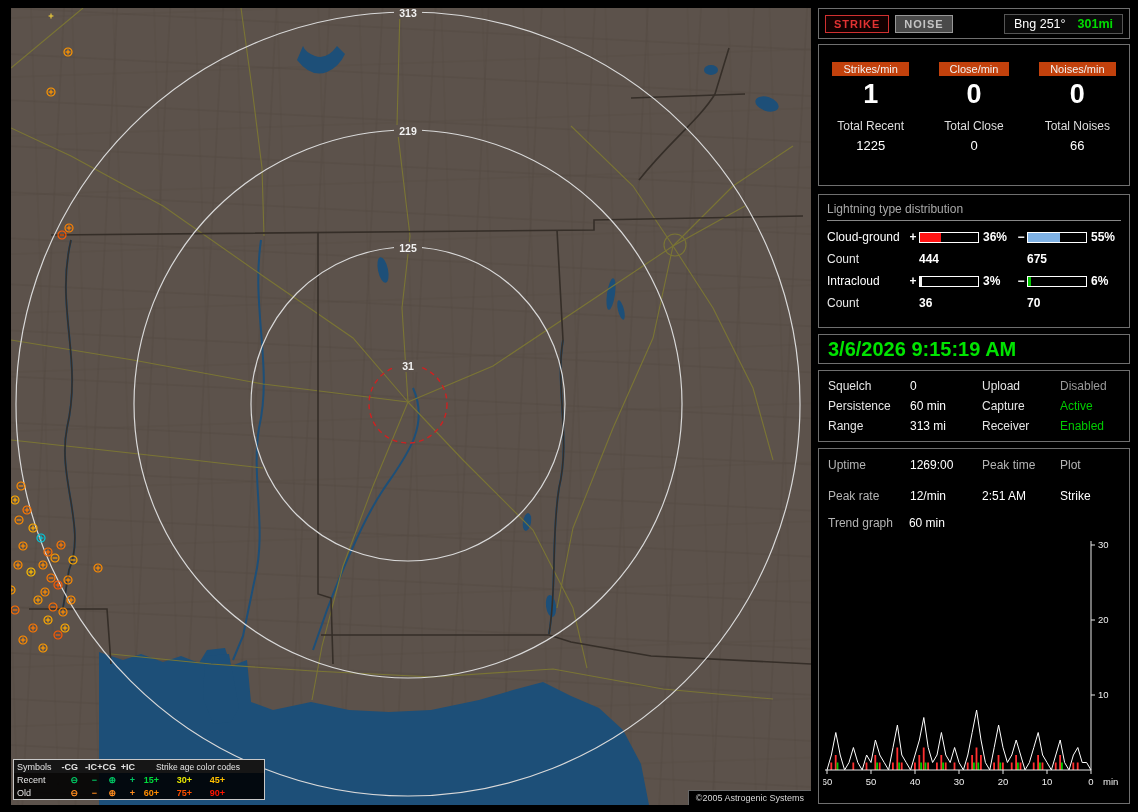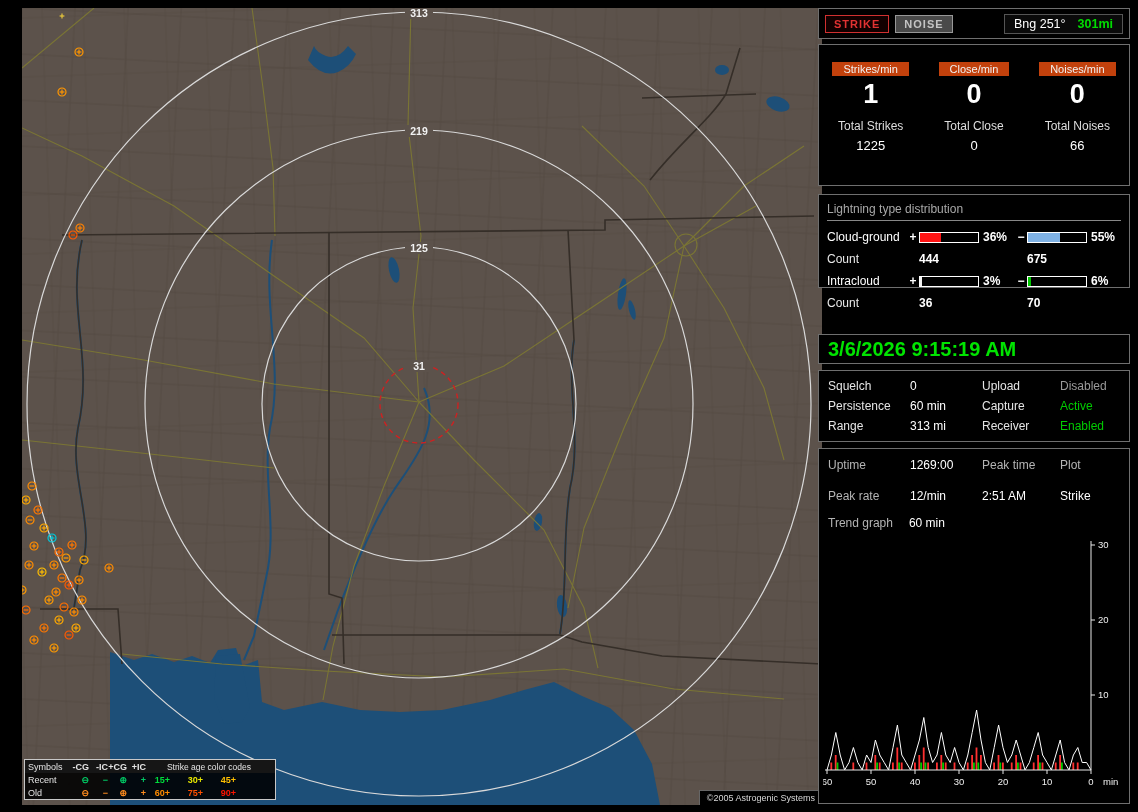--- a/index.html
+++ b/index.html
@@ -1,20 +1,20 @@
 <!DOCTYPE html>
 <html><head>
 <meta charset="utf-8">
 <style>
   *{margin:0;padding:0;box-sizing:border-box}
   html,body{background:#000}
   body{width:1138px;height:812px;position:relative;overflow:hidden;font-family:"Liberation Sans",sans-serif}
 
   
-  .map{position:absolute;left:22px;top:8px;width:800px;height:797px;background:#5c524b;overflow:hidden}
+  .map{position:absolute;left:11px;top:8px;width:800px;height:797px;background:#5c524b;overflow:hidden}
   .map-svg{position:absolute;left:0;top:0}
 
   .map-legend{position:absolute;left:2px;bottom:5px;width:252px;background:rgba(0,0,0,.88);
     border:1px solid #c8c8c8;color:#e4e4e4;font-size:9px;line-height:12px}
   .lg-row{display:flex;align-items:center;height:13px;padding:0 3px}
   .lg-head{background:#161616}
   .lg-c1{width:42px}
   .lg-s{width:19px;text-align:right;font-weight:bold}
   .lg-agehead{flex:1;text-align:center;font-size:8.5px}
   .lg-age{width:33px;text-align:center;font-weight:bold}
@@ -35,21 +35,21 @@
   .bng-label{color:#fff;font-weight:normal}
   .bng-value{color:#00dc00;font-weight:bold}
 
   .p2{top:44px;height:142px;display:grid;grid-template-columns:1fr 1fr 1fr;padding-top:17px;text-align:center}
   .rate-col{display:flex;flex-direction:column;align-items:center}
   .rate-badge{background:#c2410c;color:#f2f2f2;font-size:11px;padding:1px 11px}
   .rate-num{font-size:27px;font-weight:bold;color:#fff;margin-top:3px}
   .rate-total-label{font-size:12px;color:#dedede;margin-top:9px}
   .rate-total{font-size:13px;color:#fff;margin-top:5px}
 
-  .p3{top:194px;height:94px;padding:7px 8px}
+  .p3{top:194px;height:134px;padding:7px 8px}
   .dist-title{color:#a8a8a8;font-size:12px;padding-bottom:4px;border-bottom:1px solid #888;margin-bottom:9px}
   .dist-grid{display:grid;grid-template-columns:80px 12px 60px 36px 12px 60px 1fr;row-gap:8px;
     align-items:center;font-size:12px}
   .dist-label{font-weight:normal;color:#fff}
   .dist-sign{color:#fff;font-weight:bold;text-align:center}
   .dist-bar{display:block;height:11px;border:1px solid #fff;background:#000;overflow:hidden}
   .dist-fill{display:block;height:100%;width:0}
   .dist-pct{color:#fff;font-weight:bold;padding-left:4px}
   .dist-countlabel{color:#e8e8e8}
   .dist-count{color:#fff;font-weight:bold}
@@ -363,21 +363,21 @@
   <div class="bng-box">
     <span class="bng-label">Bng 251°</span>
     <span class="bng-value">301mi</span>
   </div>
 </div>
 
 <div class="panel p2">
   <div class="rate-col">
     <span class="rate-badge">Strikes/min</span>
     <span class="rate-num">1</span>
-    <span class="rate-total-label">Total Strikes</span>
+    <span class="rate-total-label">Total Recent</span>
     <span class="rate-total">1225</span>
   </div>
   <div class="rate-col">
     <span class="rate-badge">Close/min</span>
     <span class="rate-num">0</span>
     <span class="rate-total-label">Total Close</span>
     <span class="rate-total">0</span>
   </div>
   <div class="rate-col">
     <span class="rate-badge">Noises/min</span>

